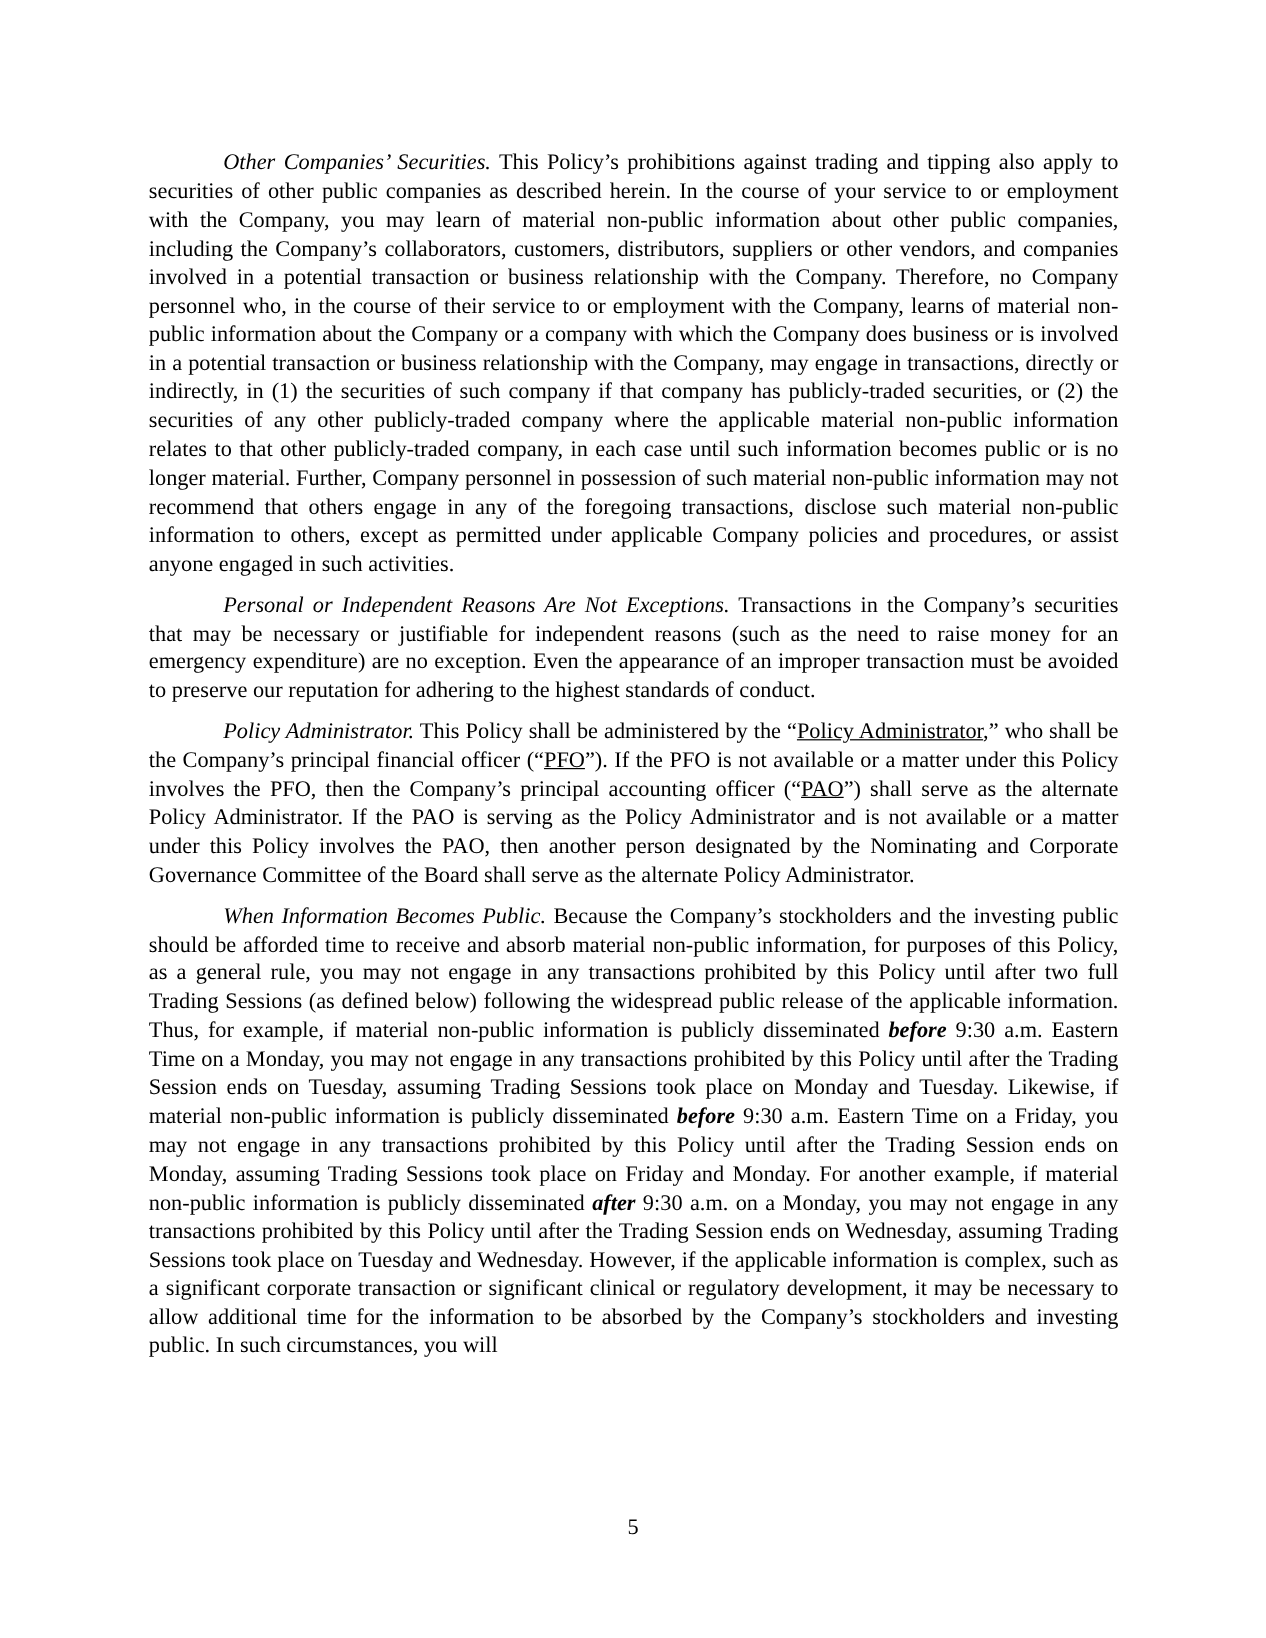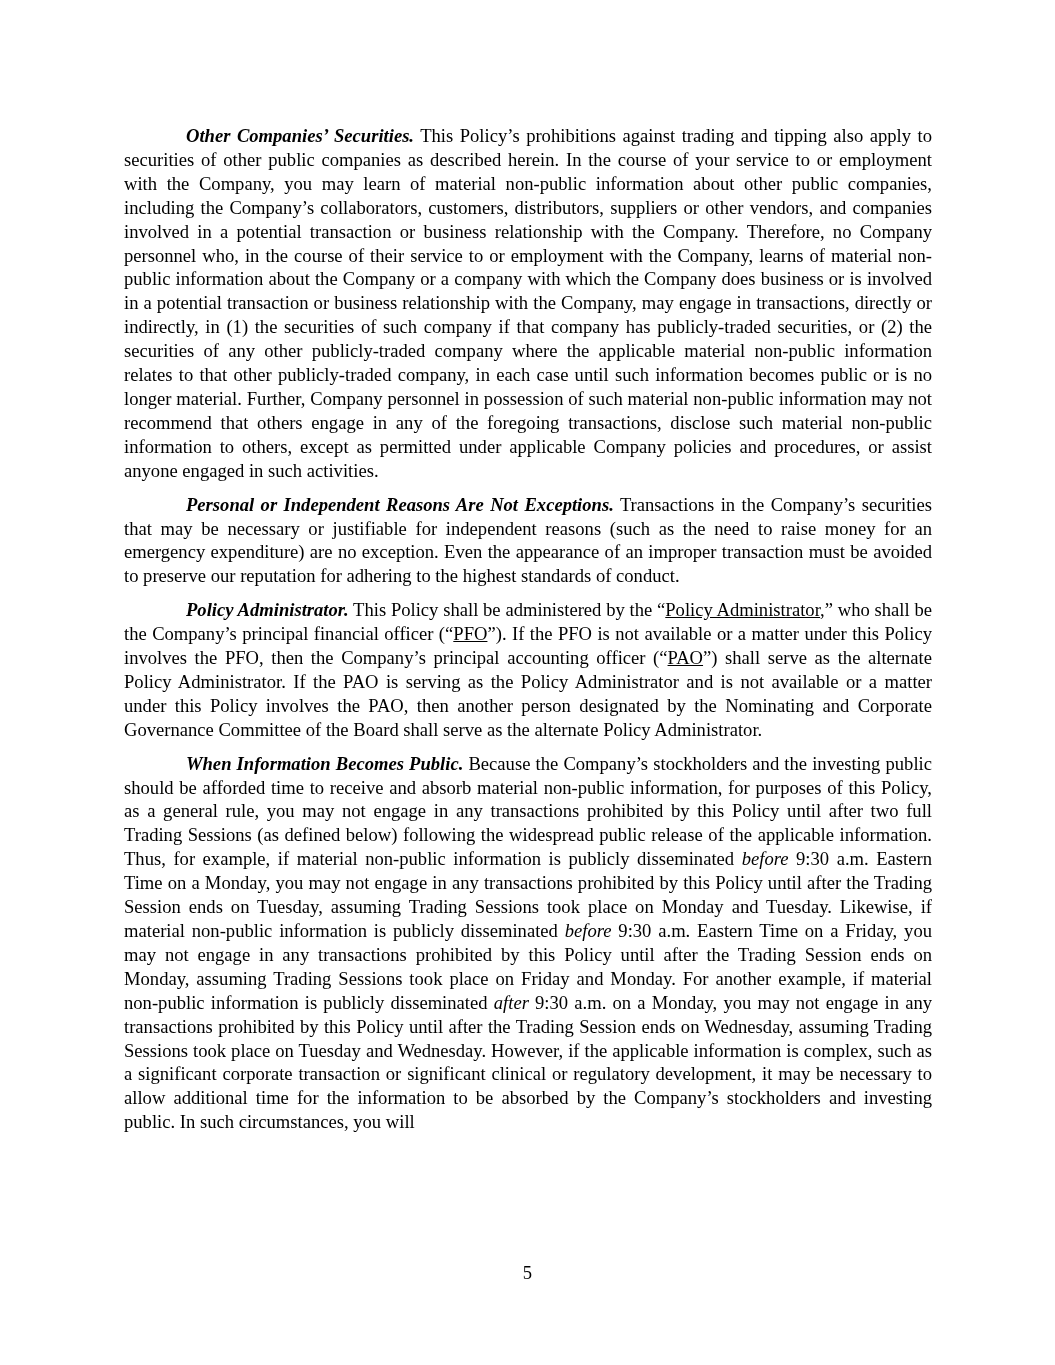--- a/index.html
+++ b/index.html
@@ -3,23 +3,23 @@
 <meta charset="utf-8">
 <style>
   html, body { margin: 0; padding: 0; background: #ffffff; }
   body { width: 1055px; height: 1365px; position: relative; overflow: hidden; }
   .page {
     position: absolute; left: 124px; top: 124px; width: 808px;
     font-family: "Liberation Serif", serif; font-size: 18.6px; line-height: 23.9px;
     color: #000; text-align: justify;
   }
   .para { margin: 0 0 10px 0; text-indent: 62px; }
-  .heading { font-weight: bold; font-style: italic; }
+  .heading { font-weight: normal; font-style: italic; }
   .def { text-decoration: underline; font-family: Liberation Serif, serif; }
-  .it { font-style: italic; }
+  .it { font-style: italic; font-weight: bold; }
   .pnum {
     position: absolute; top: 1262px; left: 0; width: 1055px; text-align: center;
     font-family: "Liberation Serif", serif; font-size: 18.6px; color: #000;
   }
 </style>
 </head>
 <body>
 
 <div class="page">
   <p class="para"><span class="heading">Other Companies’ Securities.</span><span> This Policy’s prohibitions against trading and tipping also apply to securities of other public companies as described herein. In the course of your service to or employment with the Company, you may learn of material non-public information about other public companies, including the Company’s collaborators, customers, distributors, suppliers or other vendors, and companies involved in a potential transaction or business relationship with the Company. Therefore, no Company personnel who, in the course of their service to or employment with the Company, learns of material non-public information about the Company or a company with which the Company does business or is involved in a potential transaction or business relationship with the Company, may engage in transactions, directly or indirectly, in (1) the securities of such company if that company has publicly-traded securities, or (2) the securities of any other publicly-traded company where the applicable material non-public information relates to that other publicly-traded company, in each case until such information becomes public or is no longer material. Further, Company personnel in possession of such material non-public information may not recommend that others engage in any of the foregoing transactions, disclose such material non-public information to others, except as permitted under applicable Company policies and procedures, or assist anyone engaged in such activities.</span></p>

